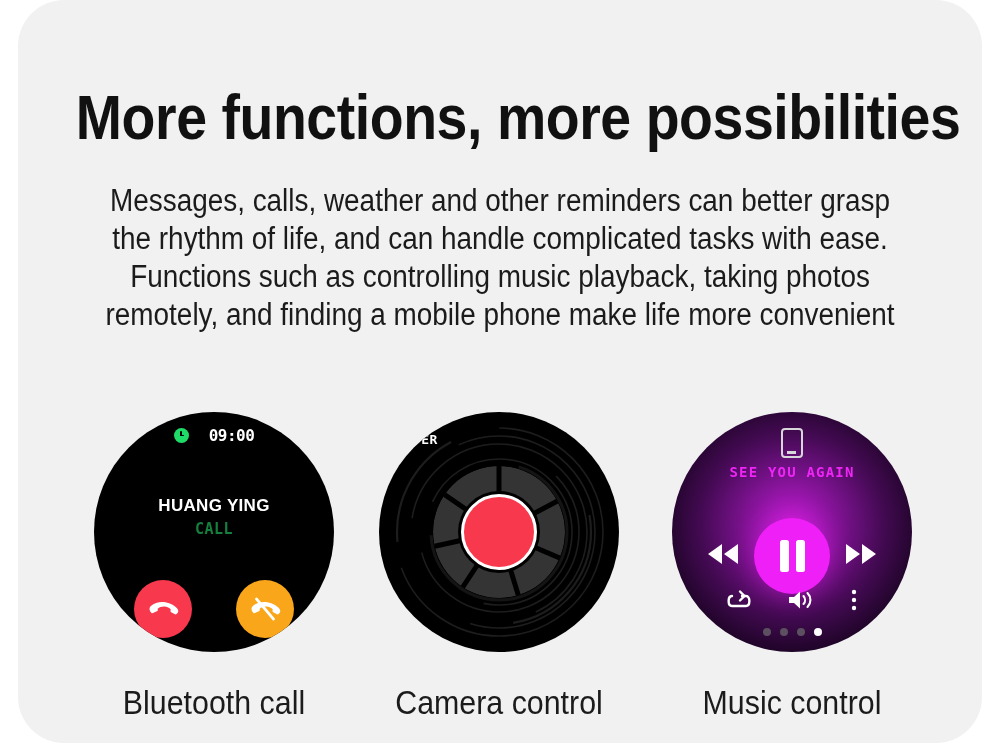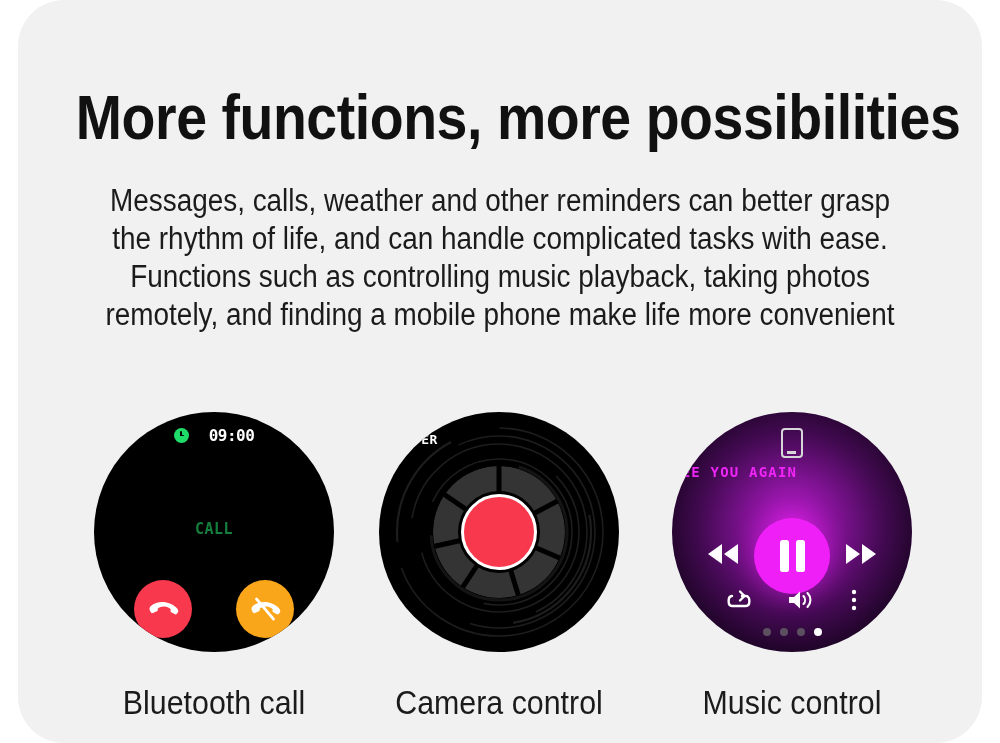--- a/index.html
+++ b/index.html
@@ -170,20 +170,21 @@
     border-radius: 4px;
     background: transparent;
   }
   .phone-ic::after {
     content: ""; position: absolute;
     left: 4px; bottom: 2.5px; width: 9px; height: 3px;
     background: #d7d7d9;
   }
   .song-title {
     position: absolute; top: 52px; left: 0; width: 240px;
+    text-align: center;
     font-family: "DejaVu Sans Mono", monospace;
     font-size: 14px; font-weight: 700;
     color: #ee25f6; letter-spacing: 1.2px;
   }
   .transport {
     position: absolute; top: 106px; left: 0; width: 240px; height: 76px;
     display: flex; align-items: center; justify-content: center;
   }
   .prev-btn, .next-btn {
     width: 38px; height: 38px;
@@ -230,20 +231,21 @@
     <div class="watch-row">
 
       <div class="watch-card wc1">
         <div class="watch call">
 
           <div class="statusbar">
             <span class="clock-ic"></span>
             <span class="clock-time">09:00</span>
           </div>
 
+          <div class="caller-name">HUANG YING</div>
           <div class="caller-state">CALL</div>
 
           <div class="call-btns">
             <div class="cbtn hangup">
               <span>
                 <svg width="32" height="32" viewBox="0 0 32 32">
                   <g transform="rotate(135 16 16)">
                     <path fill="#ffffff" d="M7.4 3.2c1.9-.6 3.6-.5 3.9.6l1.2 4.1c.3 1-.4 1.6-1.6 2.2-.3 2.2.6 4.6 2.3 6.6 1.8 2 4.1 3.2 6.3 3.3.8-1.1 1.5-1.7 2.5-1.3l4 1.5c1.1.4 1.1 2.1.4 3.9-.7 1.7-2 2.7-3.9 2.6-5.2-.3-10-3.3-13-7.6C6.5 14.8 5 9.5 5.7 5.9c.3-1.5.9-2.3 1.7-2.7z"></path>
                   </g>
                 </svg>

